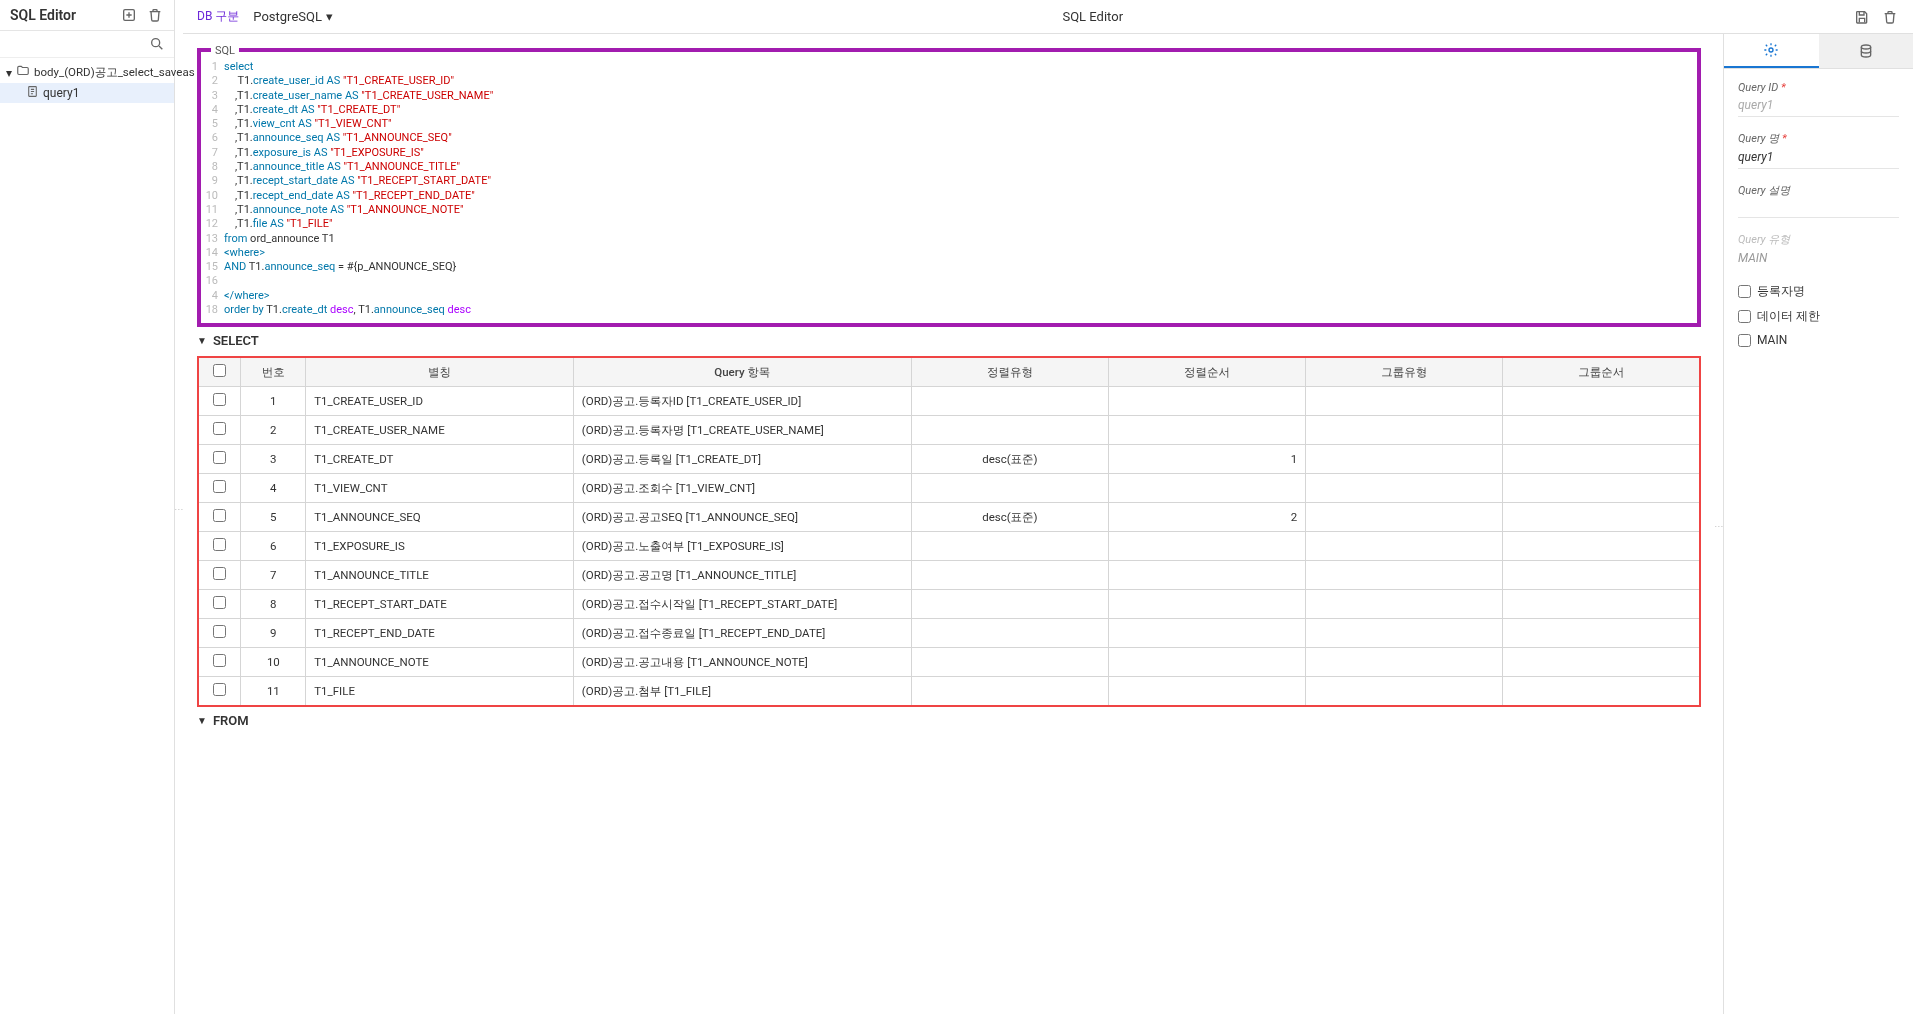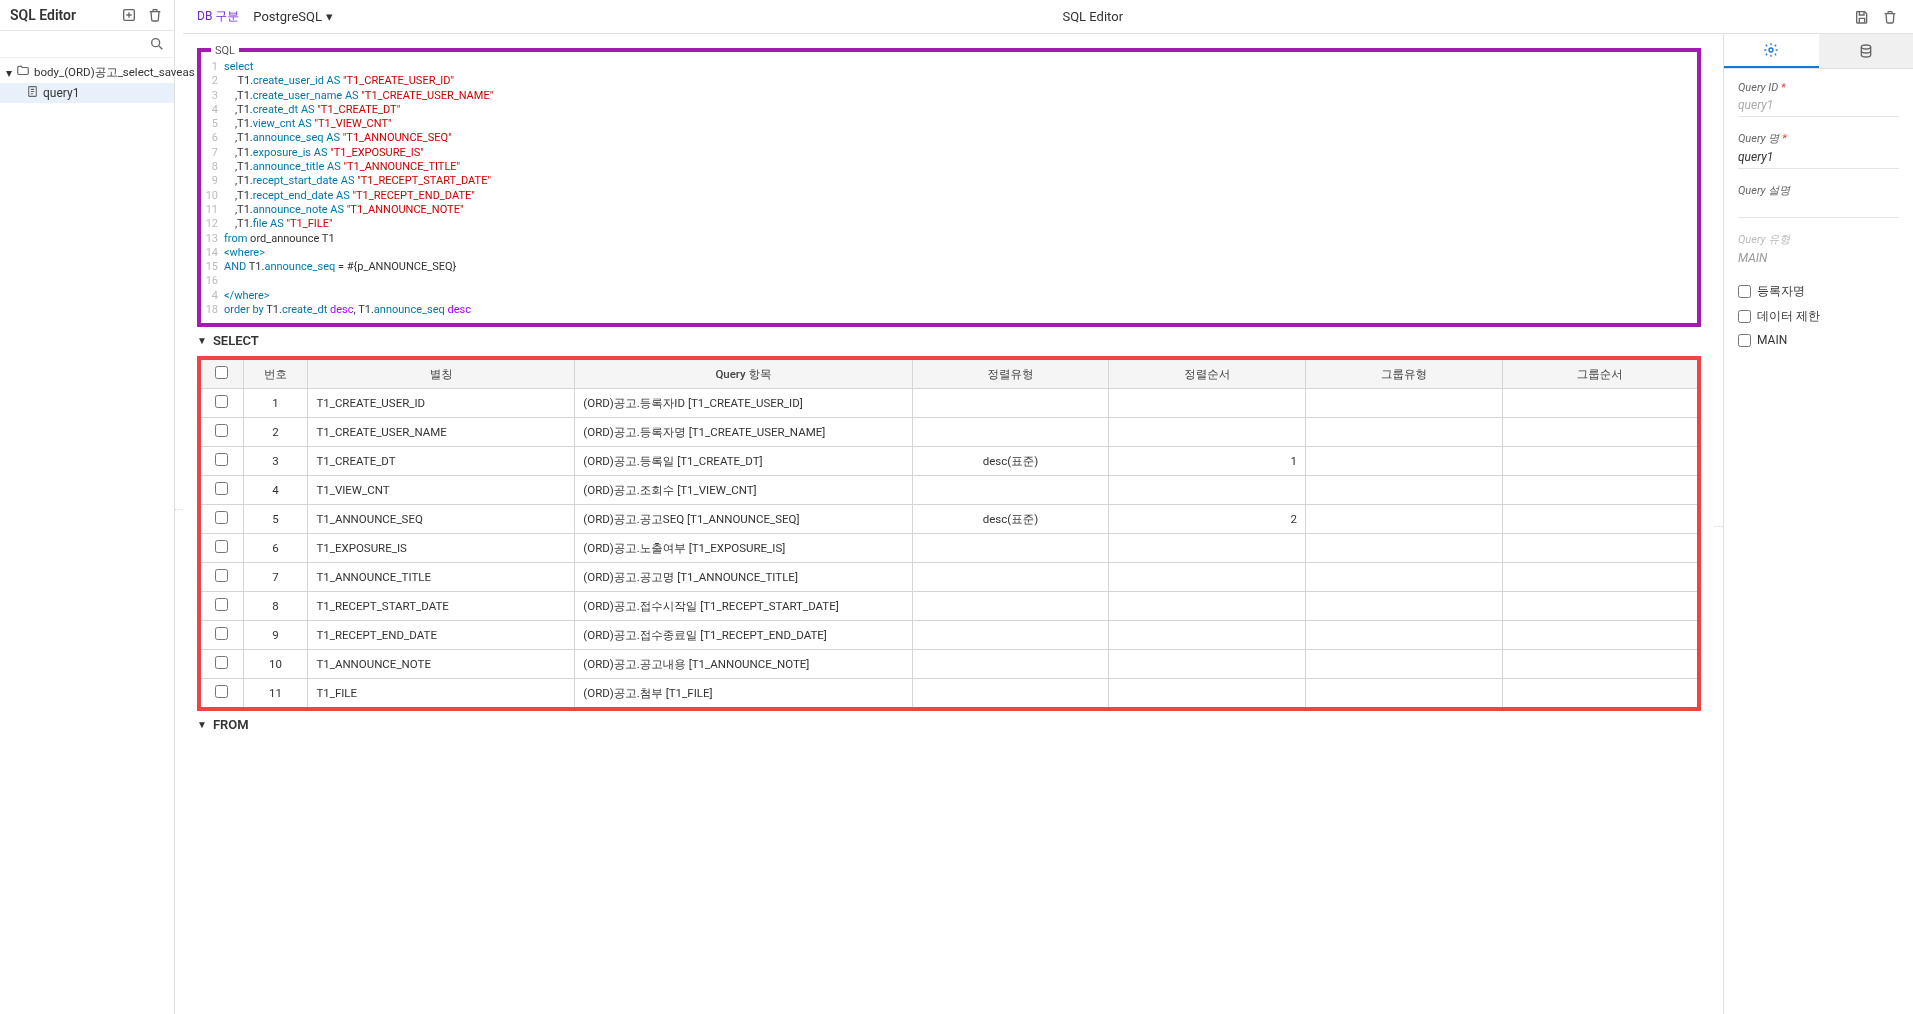--- a/index.html
+++ b/index.html
@@ -45,21 +45,21 @@
 .kw-tag { color:#07a; }
 .kw-desc { color:#a0f; }
 .kw-comma { color:#333; }
 .kw-table { color:#333; }
 
 
 .section-header { display:flex; align-items:center; gap:6px; font-weight:600; font-size:13px; margin:6px 0 8px 0; cursor:pointer; }
 .section-header .triangle { font-size:10px; }
 
 
-.grid { border:4px solid #ef4444; border-collapse:collapse; width:100%; font-size:11.5px; }
+.grid { border:2px solid #ef4444; border-collapse:collapse; width:100%; font-size:11.5px; }
 .grid th, .grid td { border:1px solid #d5d5d5; padding:6px 8px; text-align:left; background:#fff; }
 .grid th { background:#f5f5f5; font-weight:500; text-align:center; color:#444; }
 .grid td.center { text-align:center; }
 .grid td.right { text-align:right; }
 .grid .chk-col { width:26px; text-align:center; }
 .grid .num-col { width:46px; }
 .grid input[type=checkbox] { margin:0; }
 
 .table-buttons { display:flex; gap:6px; margin:10px 0 18px 0; }
 .small-btn { border:1px solid #ccc; background:#fff; padding:4px 12px; border-radius:4px; font-size:12px; cursor:pointer; }

